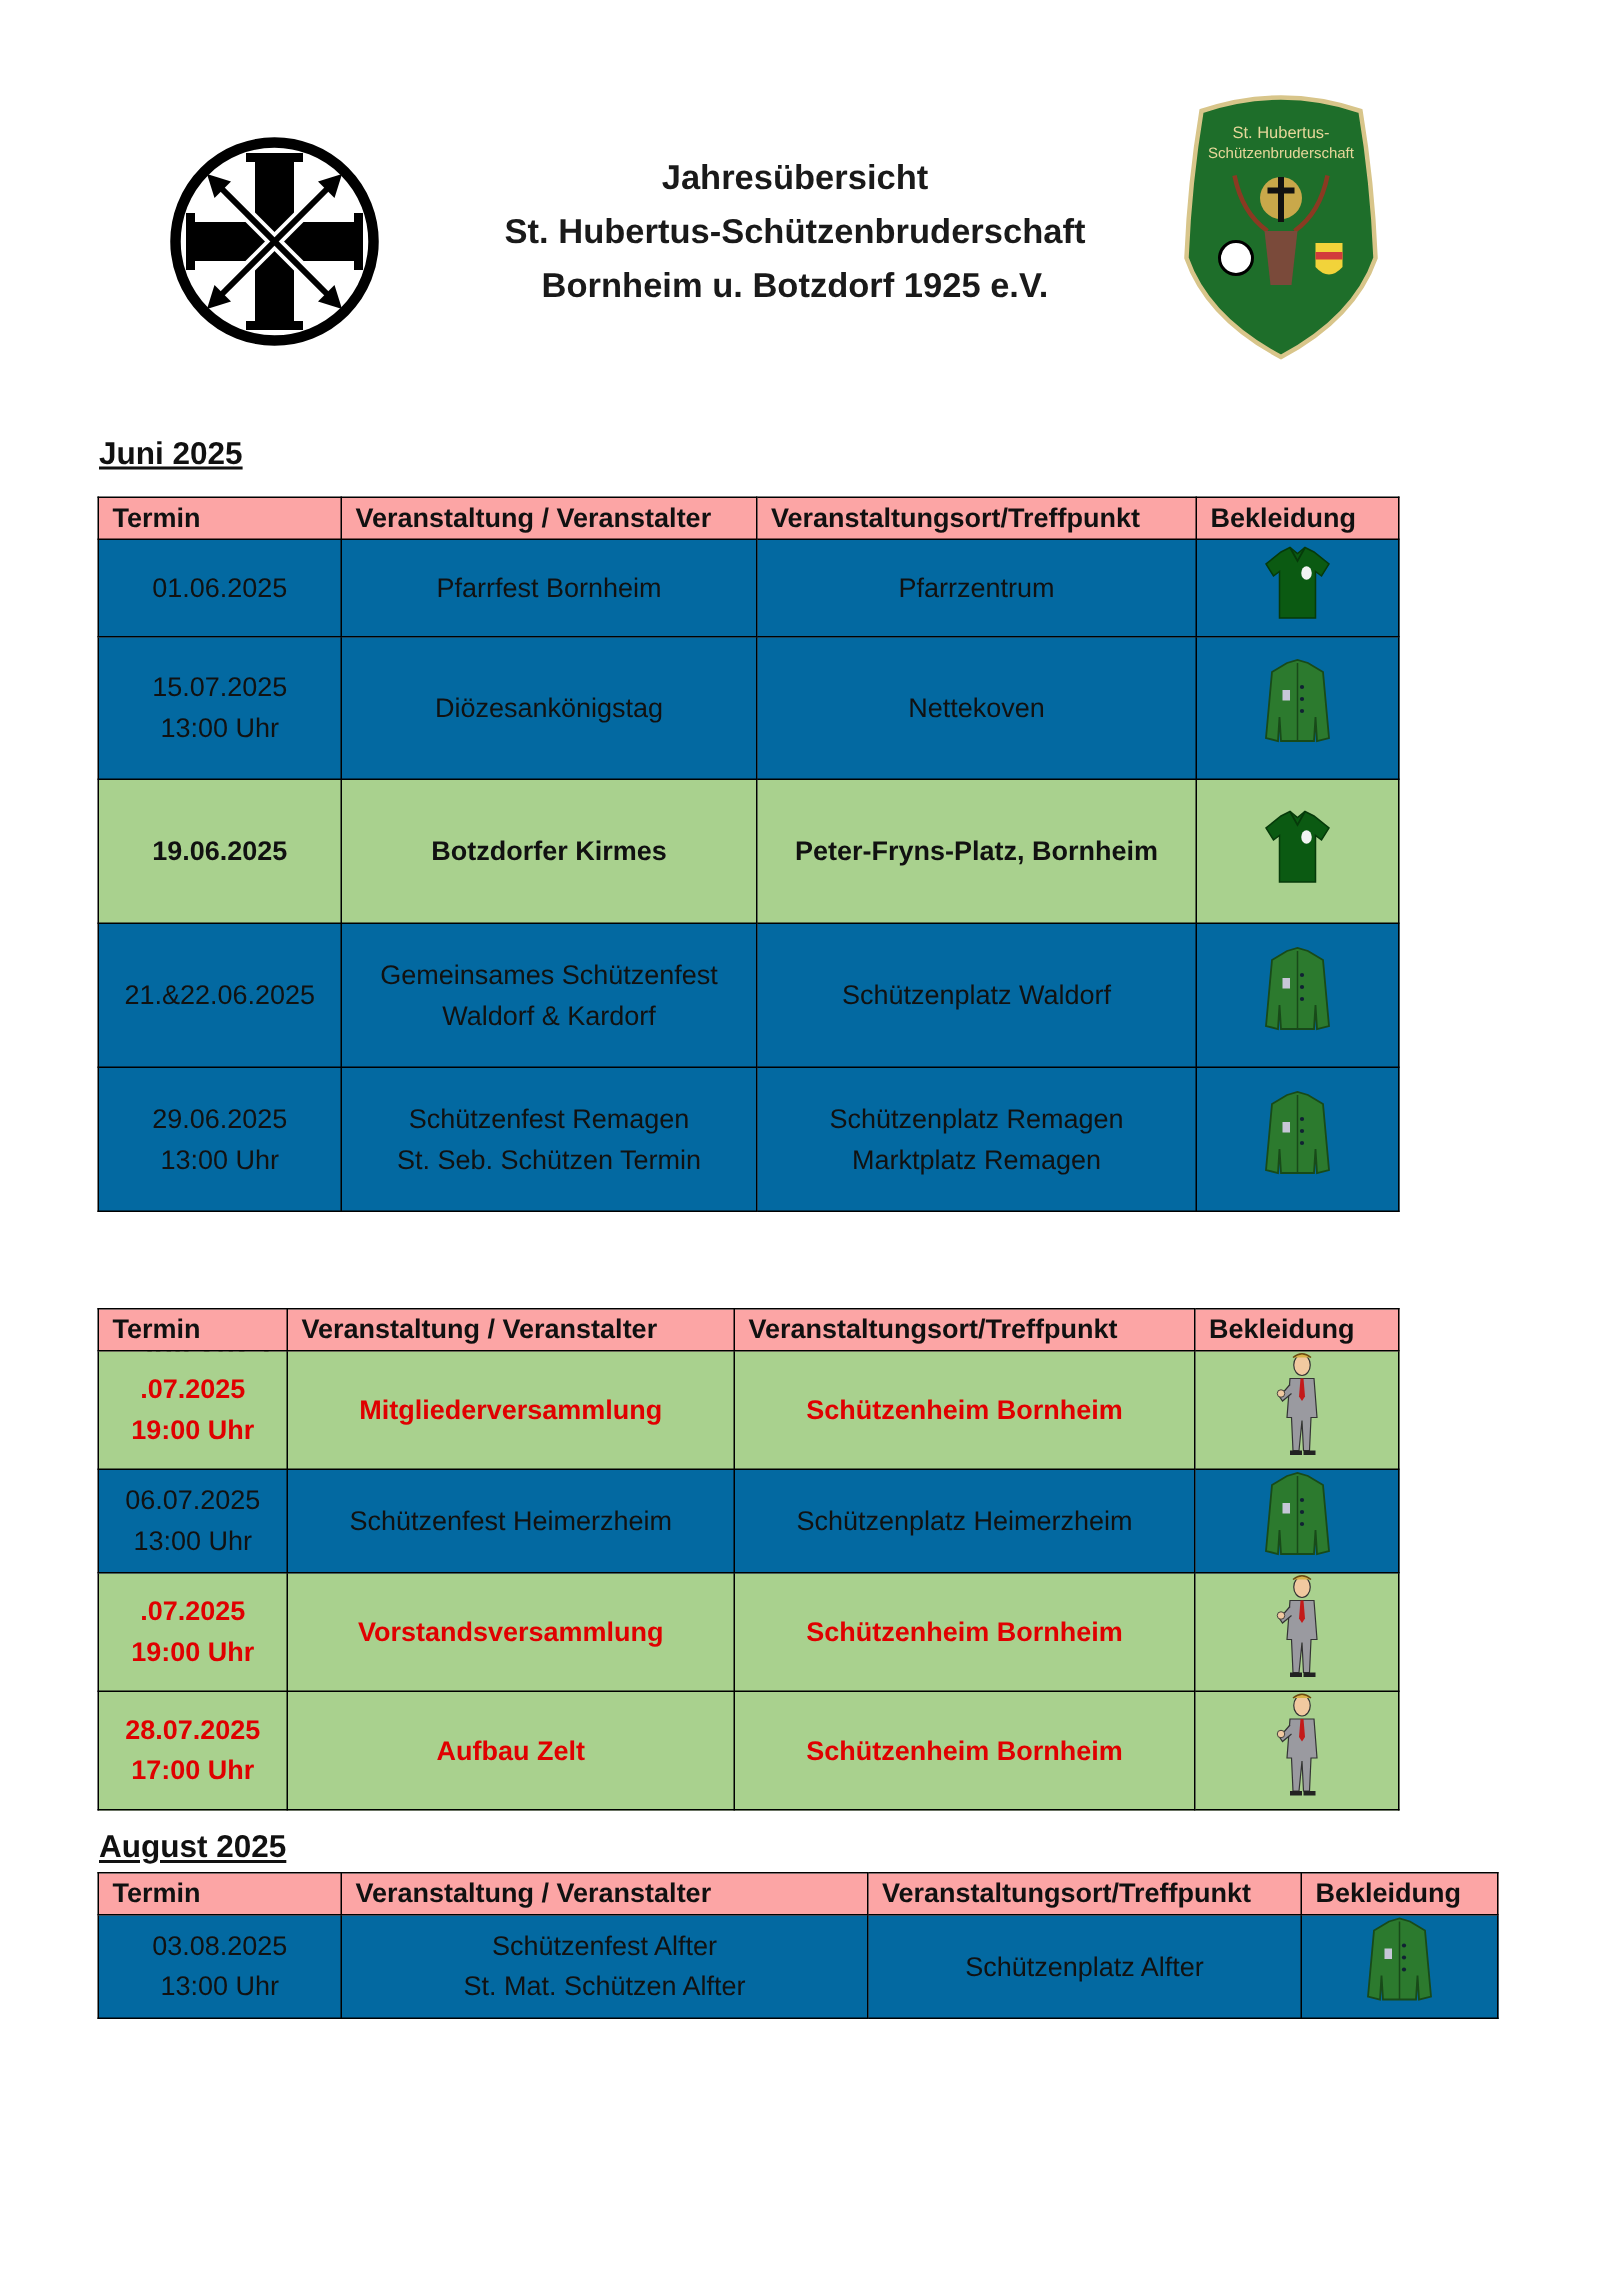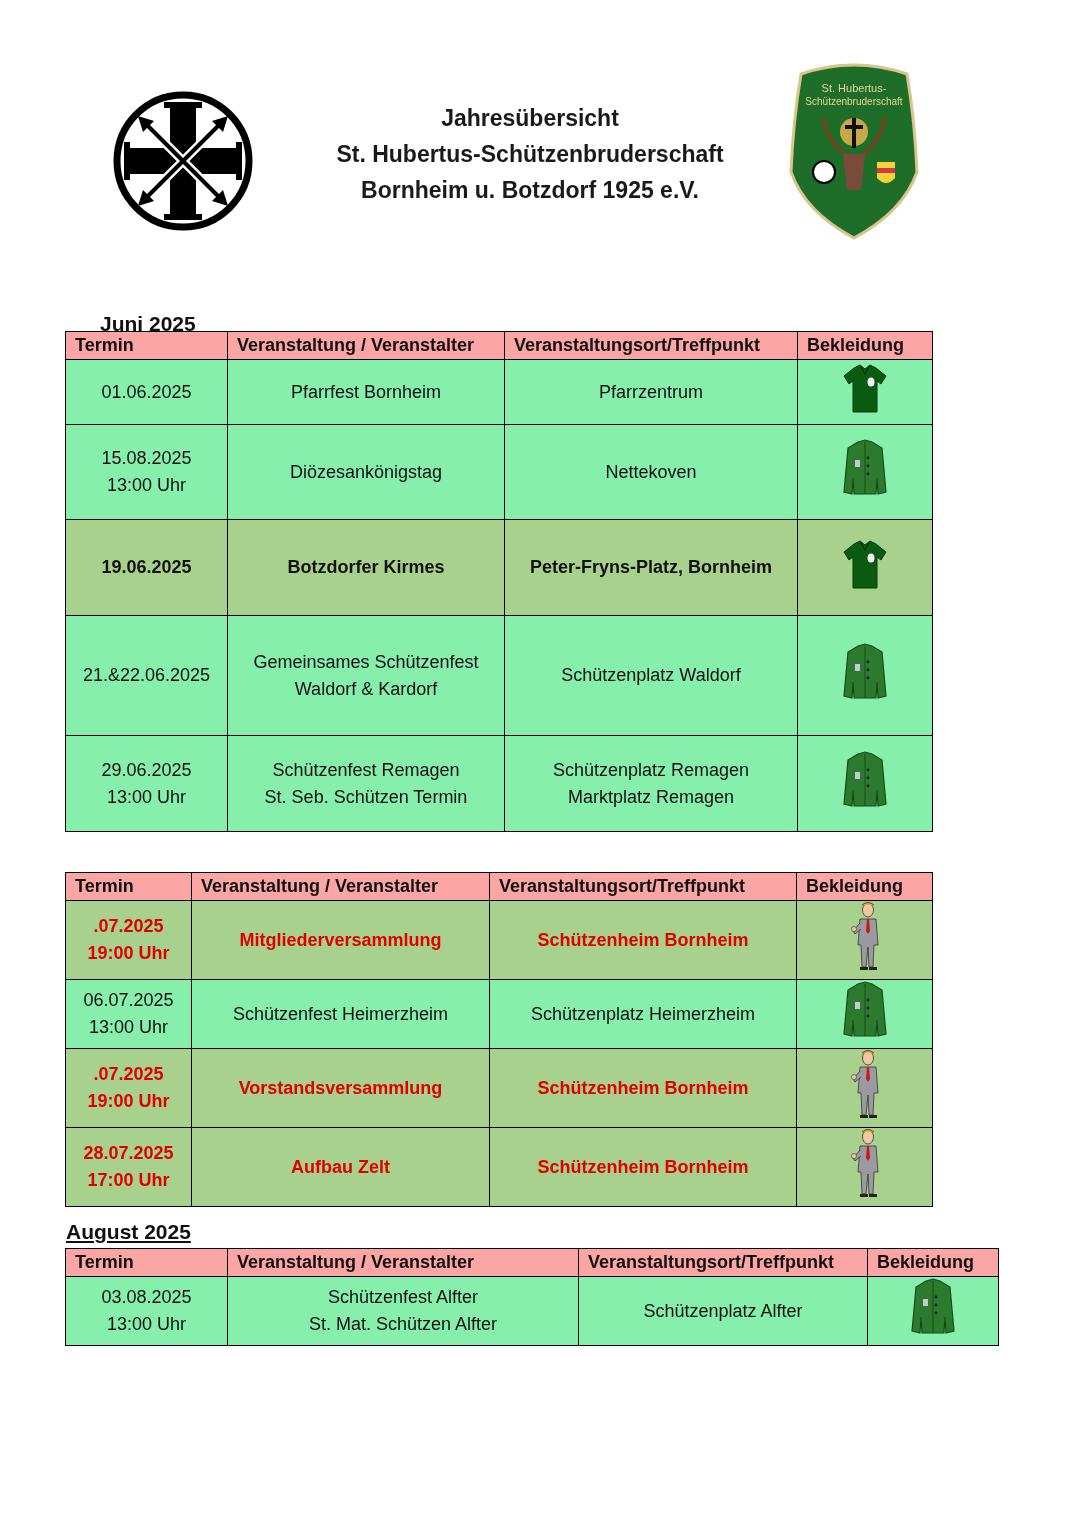--- a/index.html
+++ b/index.html
@@ -10,21 +10,21 @@
 
   .title { position: absolute; left: 300px; top: 100px; width: 460px; text-align: center; font-weight: bold; font-size: 23px; line-height: 36px; color: #1a1a1a; }
   .title div { white-space: nowrap; }
 
   .month { position: absolute; font-weight: bold; font-size: 21px; text-decoration: underline; color: #111; }
 
   table.sched { position: absolute; border-collapse: collapse; table-layout: fixed; font-size: 18px; }
   table.sched th, table.sched td { border: 1.5px solid #000; padding: 0 6px; }
   table.sched th { background: #fca5a5; font-weight: bold; font-size: 18px; height: 27px; text-align: left; padding-left: 9px; white-space: nowrap; }
   table.sched td { text-align: center; vertical-align: middle; line-height: 27px; }
-  tr.yellow td { background: #86efac; }
+  tr.yellow td { background: #0369a1; }
   tr.green td { background: #a9d18e; }
   tr.bold td { font-weight: bold; }
   tr.red td { color: #e00000; font-weight: bold; }
   td .line { display: block; white-space: nowrap; }
   td.icon-cell { padding: 0; }
   .icon { display: inline-block; vertical-align: middle; }
 </style>
 </head>
 <body>
 
@@ -63,21 +63,21 @@
   <path d="M94 100 L112 100 L112 116 Q103 126 94 116 Z" fill="#f2d33a"></path>
   <rect x="94" y="106" width="18" height="5" fill="#d23b3b"></rect>
 </svg>
 
 <div class="title">
   <div>Jahresübersicht</div>
   <div>St. Hubertus-Schützenbruderschaft</div>
   <div>Bornheim u. Botzdorf 1925 e.V.</div>
 </div>
 
-<div class="month" style="left:66px; top:312px;margin-left:34px;">Juni 2025</div>
+<div class="month" style="left:66px; top:291px;">Juni 2025</div>
 <table class="sched" id="tbl0" style="left:65px; top:331px; width:867px;">
   <colgroup>
       <col style="width:162px">
       <col style="width:277px">
       <col style="width:293px">
       <col style="width:135px">
     </colgroup>
   <thead>
       <tr>
     <th>Termin</th>
@@ -98,21 +98,21 @@
           <span class="line">Pfarrzentrum</span>
         </td>
         <td class="icon-cell"><span class="icon"><svg width="50" height="52" viewBox="0 0 50 52">
               <path d="M14 6 L20 3 L25 7 L30 3 L36 6 L46 14 L41 22 L37 19 L37 50 L13 50 L13 19 L9 22 L4 14 Z" fill="#0b5a12" stroke="#063a0a" stroke-width="1"></path>
               <path d="M20 3 L25 12 L30 3" fill="none" stroke="#063a0a" stroke-width="1.2"></path>
               <ellipse cx="31" cy="20" rx="3.5" ry="4.5" fill="#f3f3f3"></ellipse>
             </svg></span></td>
       </tr>
       <tr class="yellow" style="height: 95px;">
         <td>
-          <span class="line">15.08.2025</span>
+          <span class="line">15.07.2025</span>
           <span class="line">13:00 Uhr</span>
         </td>
         <td>
           <span class="line">Diözesankönigstag</span>
         </td>
         <td>
           <span class="line">Nettekoven</span>
         </td>
         <td class="icon-cell"><span class="icon"><svg width="50" height="60" viewBox="0 0 50 60">
               <path d="M18 4 L25 2 L32 4 L42 10 L46 54 L38 56 L37 40 L36 56 L14 56 L13 40 L12 56 L4 54 L8 10 Z" fill="#2c7a2e" stroke="#184a19" stroke-width="1.2"></path>
@@ -132,21 +132,21 @@
         </td>
         <td>
           <span class="line">Peter-Fryns-Platz, Bornheim</span>
         </td>
         <td class="icon-cell"><span class="icon"><svg width="50" height="52" viewBox="0 0 50 52">
               <path d="M14 6 L20 3 L25 7 L30 3 L36 6 L46 14 L41 22 L37 19 L37 50 L13 50 L13 19 L9 22 L4 14 Z" fill="#0b5a12" stroke="#063a0a" stroke-width="1"></path>
               <path d="M20 3 L25 12 L30 3" fill="none" stroke="#063a0a" stroke-width="1.2"></path>
               <ellipse cx="31" cy="20" rx="3.5" ry="4.5" fill="#f3f3f3"></ellipse>
             </svg></span></td>
       </tr>
-      <tr class="yellow" style="height: 120px;">
+      <tr class="yellow" style="height: 96px;">
         <td>
           <span class="line">21.&amp;22.06.2025</span>
         </td>
         <td>
           <span class="line">Gemeinsames Schützenfest</span>
           <span class="line">Waldorf &amp; Kardorf</span>
         </td>
         <td>
           <span class="line">Schützenplatz Waldorf</span>
         </td>

